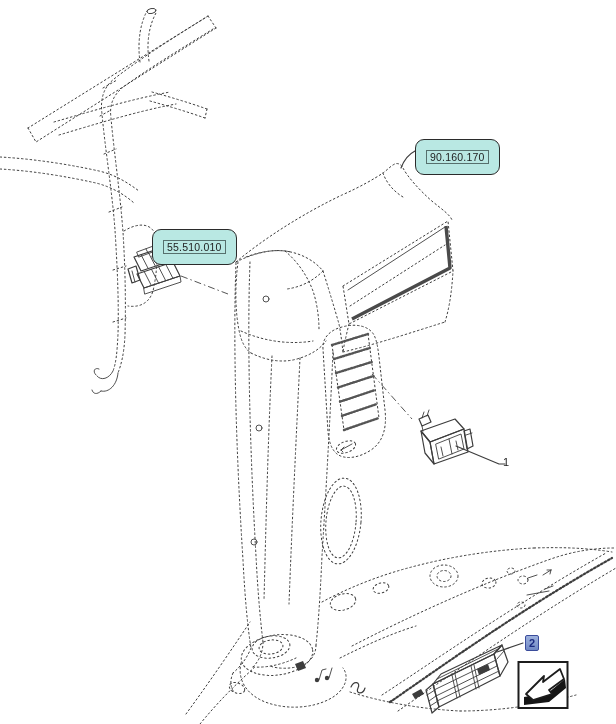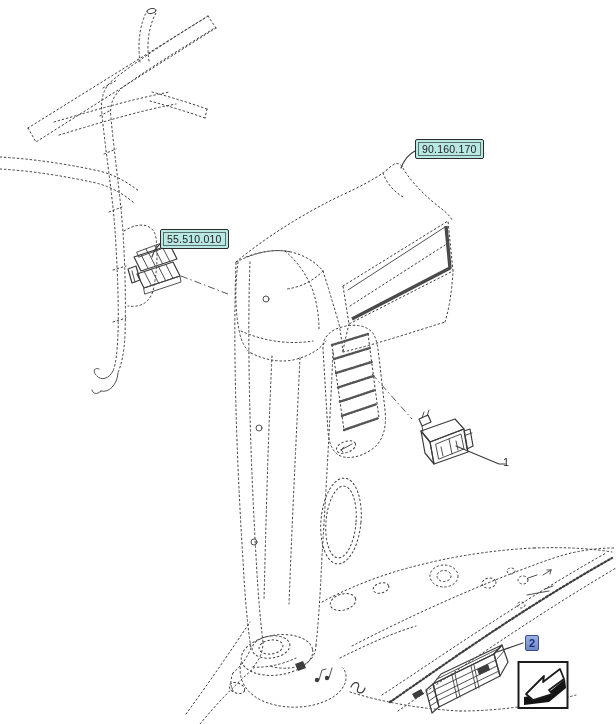--- a/index.html
+++ b/index.html
@@ -13,21 +13,21 @@
   .d2{fill:none;stroke:var(--line,#3d3d3d);stroke-width:2.2;stroke-dasharray:1.8 2.2;stroke-linecap:round;}
   .s{fill:none;stroke:var(--line,#3d3d3d);stroke-width:1.2;stroke-linejoin:round;stroke-linecap:round;}
   .sthin{fill:none;stroke:var(--line,#3d3d3d);stroke-width:.9;stroke-linejoin:round;stroke-linecap:round;}
   .f{fill:var(--line,#3d3d3d);stroke:none;}
   .rung{fill:none;stroke:#555;stroke-width:2.4;stroke-dasharray:1.5 1.6;stroke-linecap:round;}
   .thickframe{fill:none;stroke:#4a4a4a;stroke-width:3.4;stroke-linejoin:round;}
   .dashdot{fill:none;stroke:#555;stroke-width:1;stroke-dasharray:7 3 1.5 3;}
   
   .ref-label{
     position:absolute;background:var(--ref-label-bg,#b9e8e3);
-    border:1px solid var(--ref-label-border,#2b2b2b);border-radius:2px;padding:2px;
+    border:1px solid var(--ref-label-border,#2b2b2b);border-radius:9px;padding:10px;
     cursor:pointer;
   }
   .ref-label .inner{
     display:block;border:1px solid #56706d;padding:0 3px;
     font-size:10.5px;line-height:12px;color:#1d1d1d;letter-spacing:.2px;white-space:nowrap;
   }
   
   .item-number{position:absolute;font-size:11px;color:#222;cursor:pointer;}
   
   .item-badge{
@@ -237,21 +237,21 @@
     <g>
       <path class="s" d="M415,151 C409,154 404,160 401,168"></path>
       <path class="s" d="M163,242 C158,245 154,250 152,257"></path>
     </g>
   </svg>
 
   <div class="ref-label" style="left:415px;top:139px;">
     <span class="inner">90.160.170</span>
   </div>
 
-  <div class="ref-label" style="left:160px;top:229px;">
+  <div class="ref-label" style="left:152px;top:229px;">
     <span class="inner">55.510.010</span>
   </div>
 
   <div class="item-number" style="left:503px;top:456px;">1</div>
 
   <div class="item-badge" style="left:525px;top:635px;">2</div>
 
 </div>
 
 </body></html>

